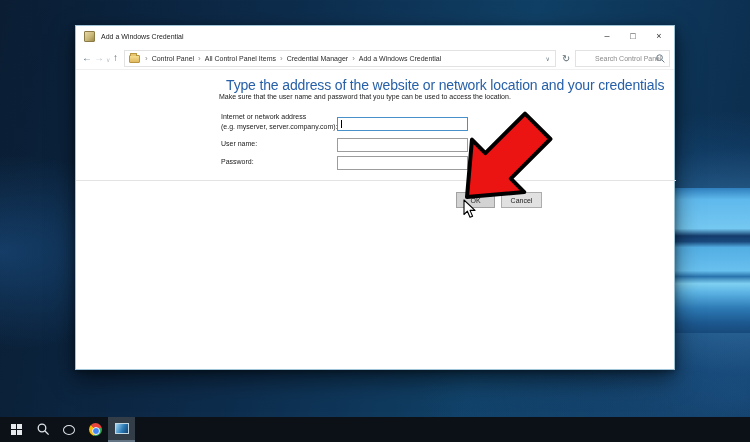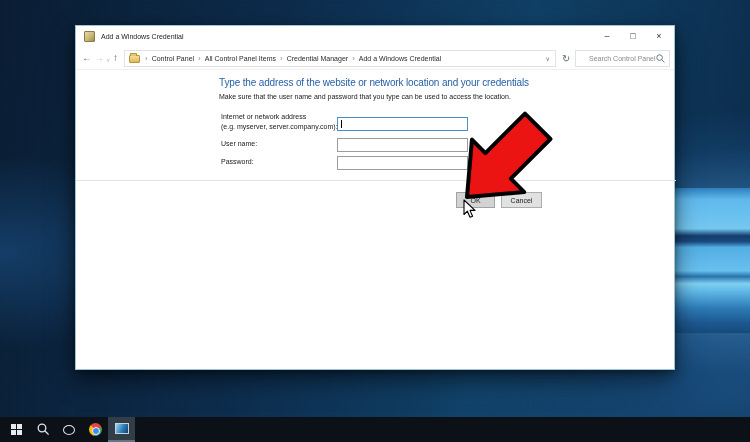--- a/index.html
+++ b/index.html
@@ -45,27 +45,27 @@
   .folder-icon { width:11px; height:8px; margin:0 3px 0 4px; position:relative;
     background:linear-gradient(180deg,#f5de8e,#e0b960); border:1px solid #b9953f; border-radius:1px; }
   .folder-icon::before { content:""; position:absolute; left:0; top:-3px; width:5px; height:2px;
     background:#e6c770; border:1px solid #b9953f; border-bottom:none; border-radius:1px 1px 0 0; }
   .crumb { font-size:7px; color:#2b2b2b; padding:0 2px; white-space:nowrap; }
   .crumb-sep { font-size:8px; color:#8a8a8a; padding:0 2px; }
   .addr-chevron { margin-left:auto; font-size:6px; color:#6a7a86; padding-right:5px; }
   .refresh-glyph { position:absolute; left:486px; top:5px; font-size:10px; color:#5a6a74; }
   .searchbox { position:absolute; left:499px; top:2px; width:95px; height:17px;
     border:1px solid #e2e2e2; background:#fff; }
-  .searchbox input { position:absolute; left:8px; top:0; width:80px; height:15px; border:none; outline:none;
+  .searchbox input { position:absolute; left:14px; top:0; width:80px; height:15px; border:none; outline:none;
     font-size:7px; color:#444; padding-left:5px; font-family:inherit; background:transparent;text-decoration:underline; }
   .searchbox input::placeholder { color:#8a8a8a; }
   .search-mag { position:absolute; right:4px; top:3px; }
 
   
-  .heading { position:absolute; left:143px; top:51px; font-size:10px; letter-spacing:-.15px;
+  .heading { position:absolute; left:150px; top:51px; font-size:14px; letter-spacing:-.15px;
     color:#2760a8; white-space:nowrap; }
   .subheading { position:absolute; left:143px; top:67px; font-size:7px; color:#1a1a1a; white-space:nowrap; }
 
   .form-label { position:absolute; font-size:7px; color:#1a1a1a; line-height:10px; white-space:nowrap; }
   .field { position:absolute; left:261px; width:131px; height:14px; border:1px solid #9c9c9c;
     background:#fff; font-size:7px; padding:0 2px; outline:none; font-family:inherit; }
   .field.focused { border:1px solid #4a90c8; }
   .caret { position:absolute; left:265px; top:94px; width:1px; height:8px; background:#000; }
 
   .divider { position:absolute; left:0; top:154px; width:600px; height:1px; background:#e3e3e3; }

